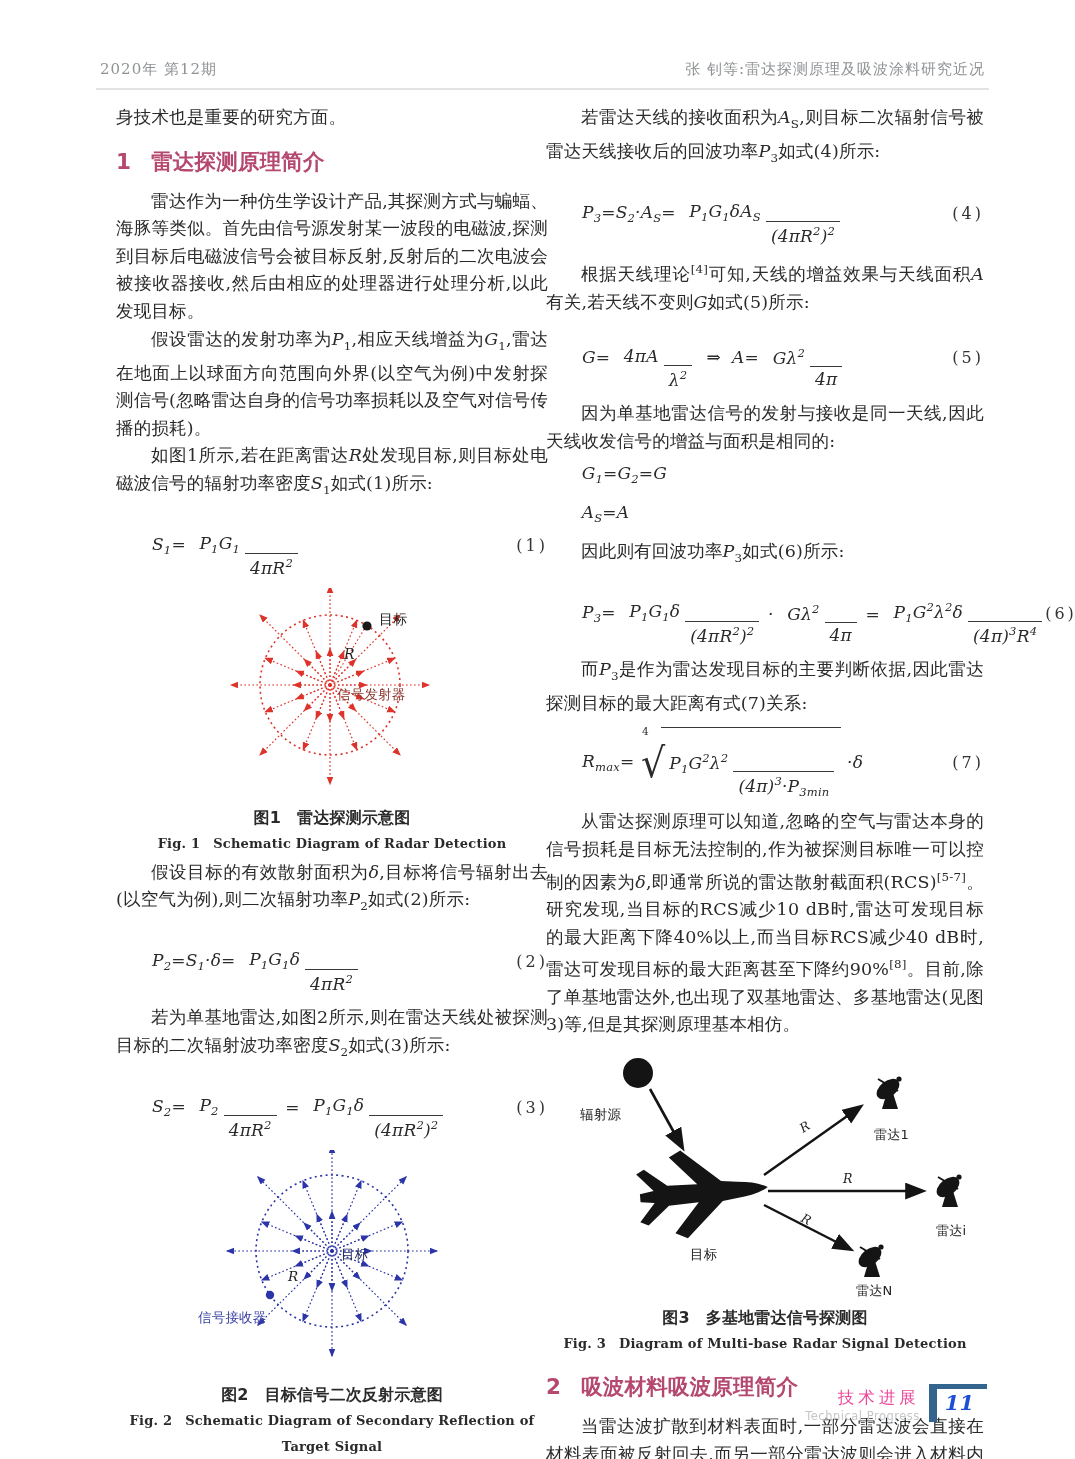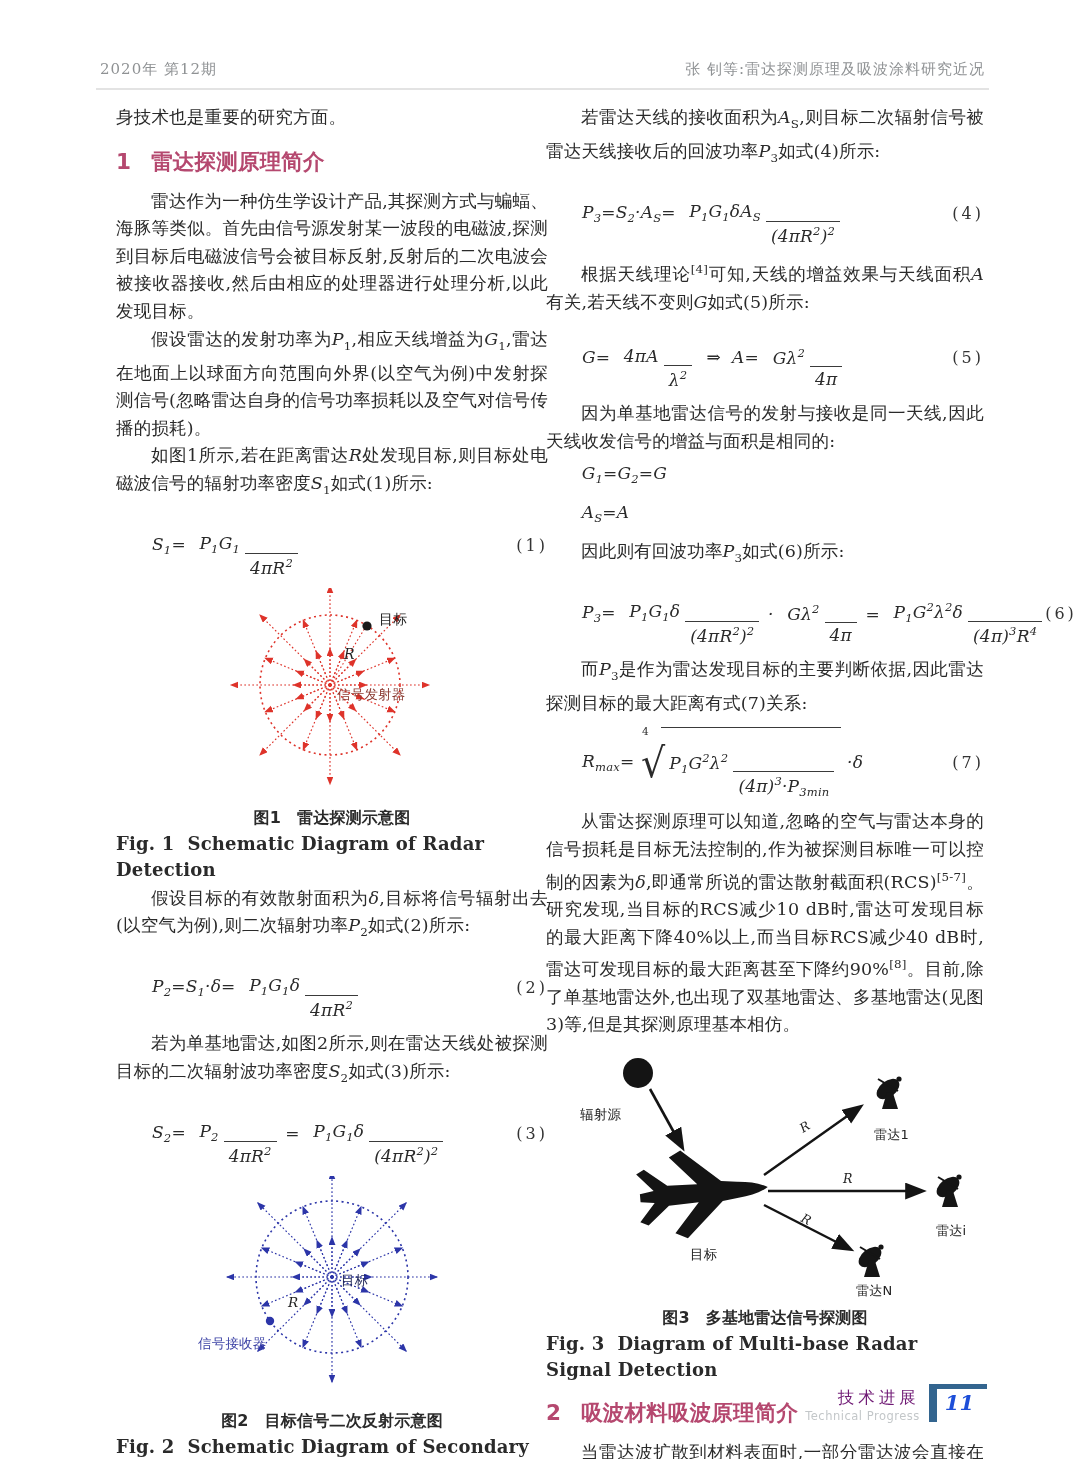--- a/index.html
+++ b/index.html
@@ -31,29 +31,29 @@
   .eq-line{font-style:italic;text-indent:0;margin:5px 0 5px 2.1em;font-size:17px;}
   .root{display:inline-flex;align-items:center;}
   .ridx{font-size:10.5px;align-self:flex-start;margin:-2px -8px 0 2px;font-style:normal;position:relative;z-index:1;}
   .rsign{font-size:38px;line-height:30px;font-weight:100;transform:scaleY(1.08);}
   .rbody{border-top:1.4px solid #3a3a3a;padding:3px 4px 0 0;margin-left:-4px;display:inline-flex;align-items:center;}
   
   .figure{text-align:center;margin:6px 0 2px;text-indent:0;}
   .cap-zh{font-family:"DejaVu Sans","Liberation Sans",sans-serif;font-weight:bold;
           font-size:16px;line-height:26px;text-align:center;text-indent:0;}
   .cap-zh .cap-label{margin-right:16px;}
-  .cap-en{font-weight:bold;font-size:18px;line-height:26px;text-align:left;text-indent:0;
+  .cap-en{font-weight:bold;font-size:13px;line-height:26px;text-align:center;text-indent:0;
           font-family:"DejaVu Serif","Liberation Serif",serif;}
   .cap-en .cap-label{margin-right:13px;}
   svg text{font-family:"DejaVu Sans","Liberation Sans",sans-serif;}
   svg text.ser{font-family:"DejaVu Serif","Liberation Serif",serif;}
   
   .footer{position:absolute;right:88px;bottom:36px;display:flex;align-items:flex-start;gap:9px;}
   .footer-text{text-align:right;margin-top:3px;}
-  .footer-zh{color:#701a75;font-size:16.5px;letter-spacing:4px;
+  .footer-zh{color:#ec4899;font-size:16.5px;letter-spacing:4px;
              font-family:"DejaVu Sans","Liberation Sans",sans-serif;}
   .footer-en{color:#c3c7c9;font-size:11.5px;letter-spacing:0.5px;
              font-family:"DejaVu Sans","Liberation Sans",sans-serif;}
   .badge{border-top:5px solid #33658f;border-left:8px solid #33658f;padding:1px 13px 7px 8px;}
   .badge .pageno{color:#1d4ed8;font-size:21px;font-weight:bold;font-style:italic;
                  font-family:"DejaVu Serif","Liberation Serif",serif;}
 </style>
 </head>
 <body>
 

